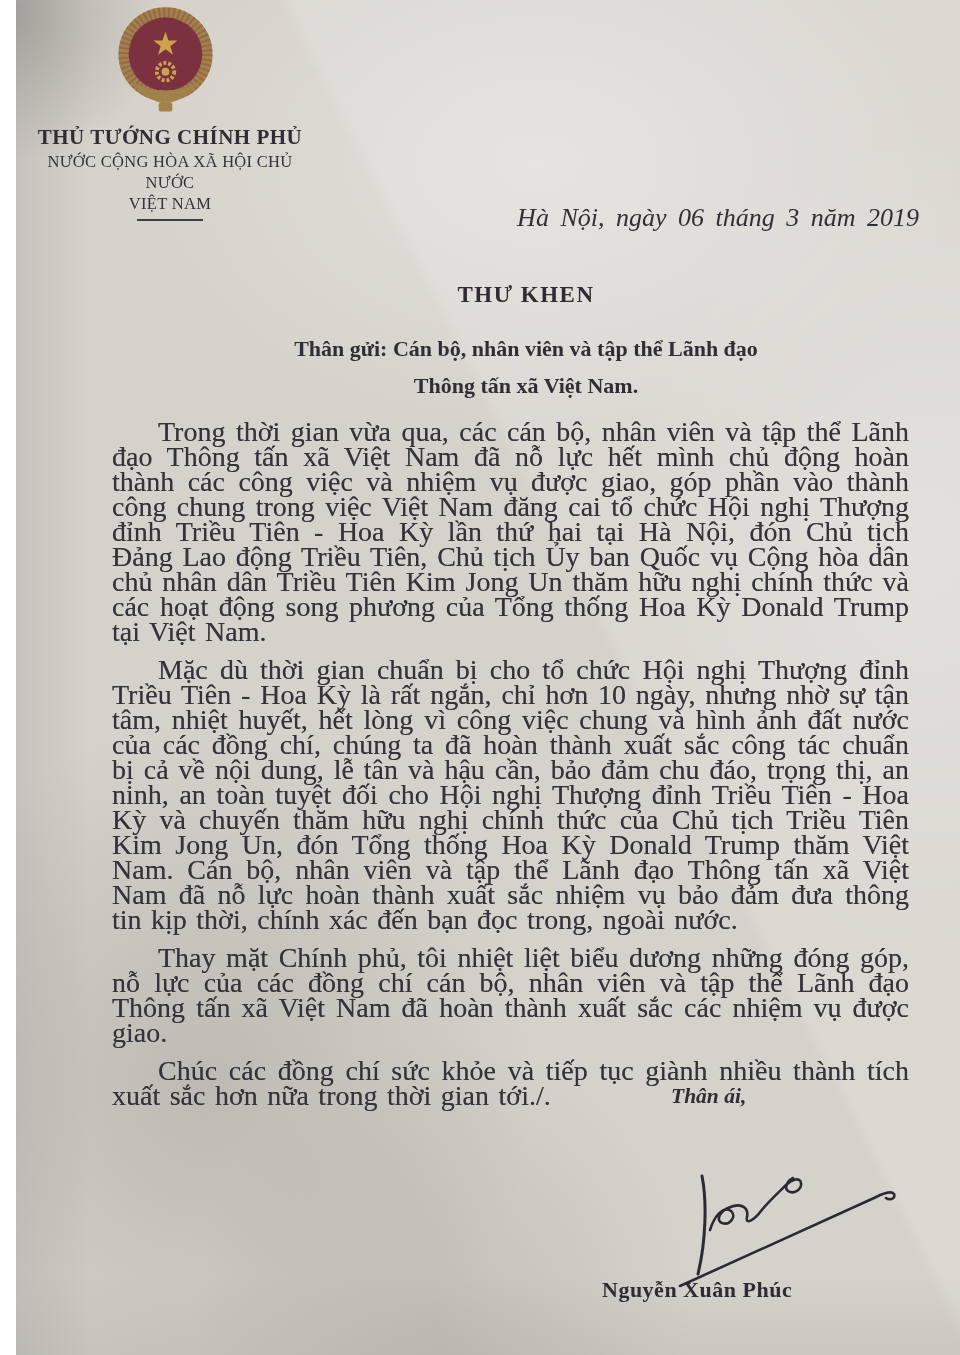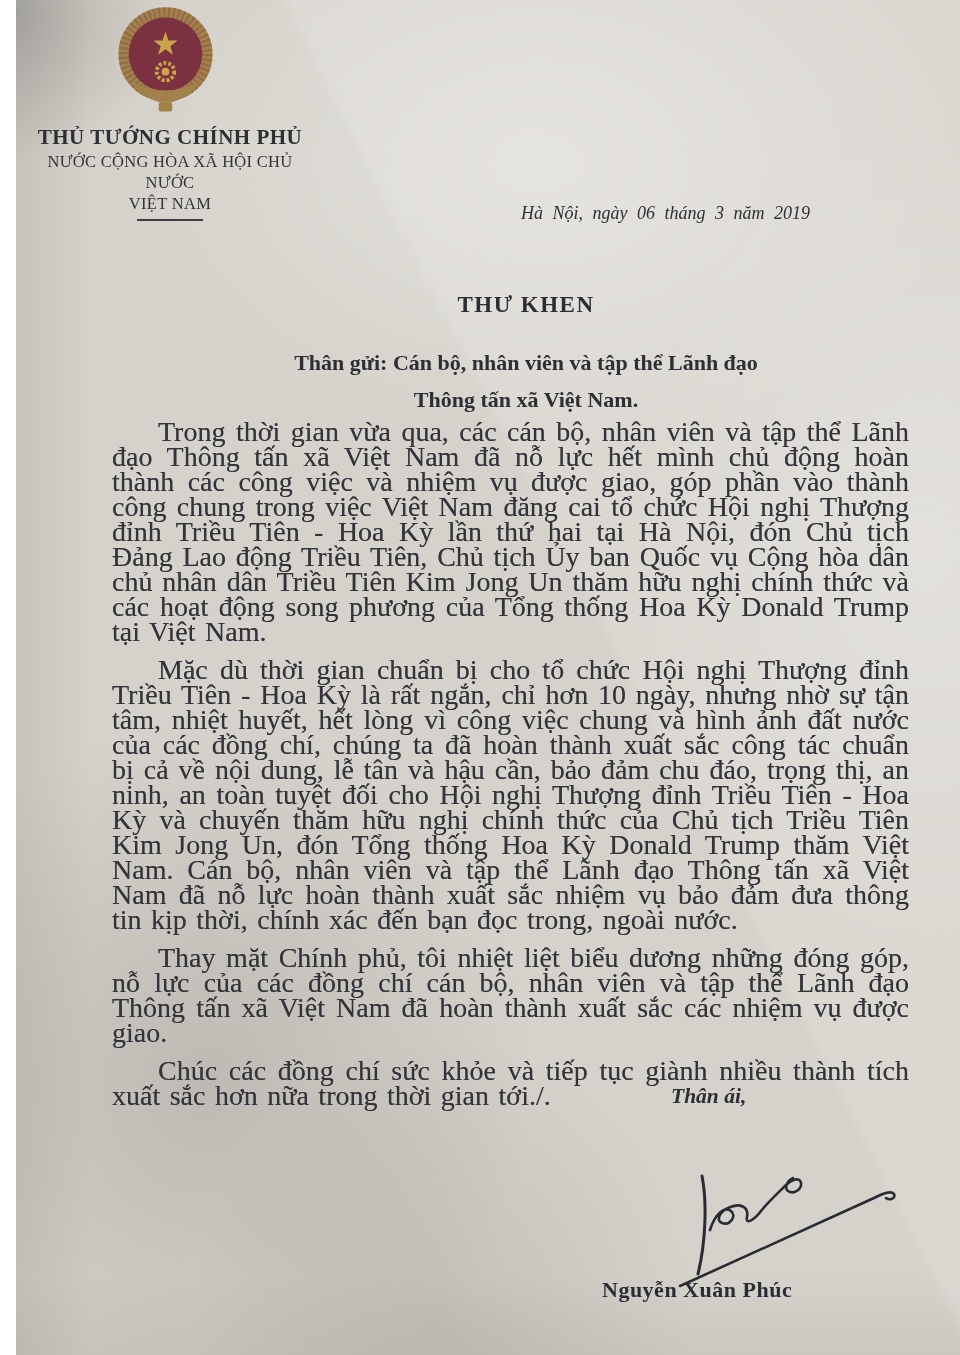--- a/index.html
+++ b/index.html
@@ -23,31 +23,31 @@
   }
   .letterhead{
     position:absolute;left:8px;top:124px;width:292px;
     text-align:center;line-height:1.28;
   }
   .letterhead .office{font-size:21px;font-weight:bold;letter-spacing:0.5px;color:#2e2e35;}
   .letterhead .nation{font-size:16.5px;letter-spacing:0.3px;color:#33333a;}
   .letterhead .rule{width:66px;border-bottom:2.5px solid #3c3c42;margin:5px auto 0;}
   .emblem{position:absolute;left:101px;top:4px;width:97px;height:112px;}
   .dateline{
-    position:absolute;left:505px;top:203px;width:420px;
-    font-style:italic;font-size:18px;text-align:left;
+    position:absolute;left:483px;top:203px;width:420px;
+    font-style:italic;font-size:26px;text-align:right;
     word-spacing:5px;color:#2f2f36;
   }
   .title{
-    position:absolute;left:112px;top:292px;width:796px;
+    position:absolute;left:112px;top:282px;width:796px;
     text-align:center;font-size:23px;font-weight:bold;letter-spacing:1.5px;
     color:#2c2c34;
   }
   .salutation{
-    position:absolute;left:112px;top:344px;width:796px;
+    position:absolute;left:112px;top:330px;width:796px;
     text-align:center;font-weight:bold;font-size:22px;line-height:37px;
     color:#2e2e35;
   }
   .body-text{
     position:absolute;left:96px;top:419px;width:797px;
     font-size:28px;line-height:25px;text-align:justify;
     word-spacing:2.5px;color:#33333a;
     text-shadow:0 0 0.5px rgba(45,45,55,0.55);
   }
   .body-text p{margin:0 0 13px 0;text-indent:46px;}

